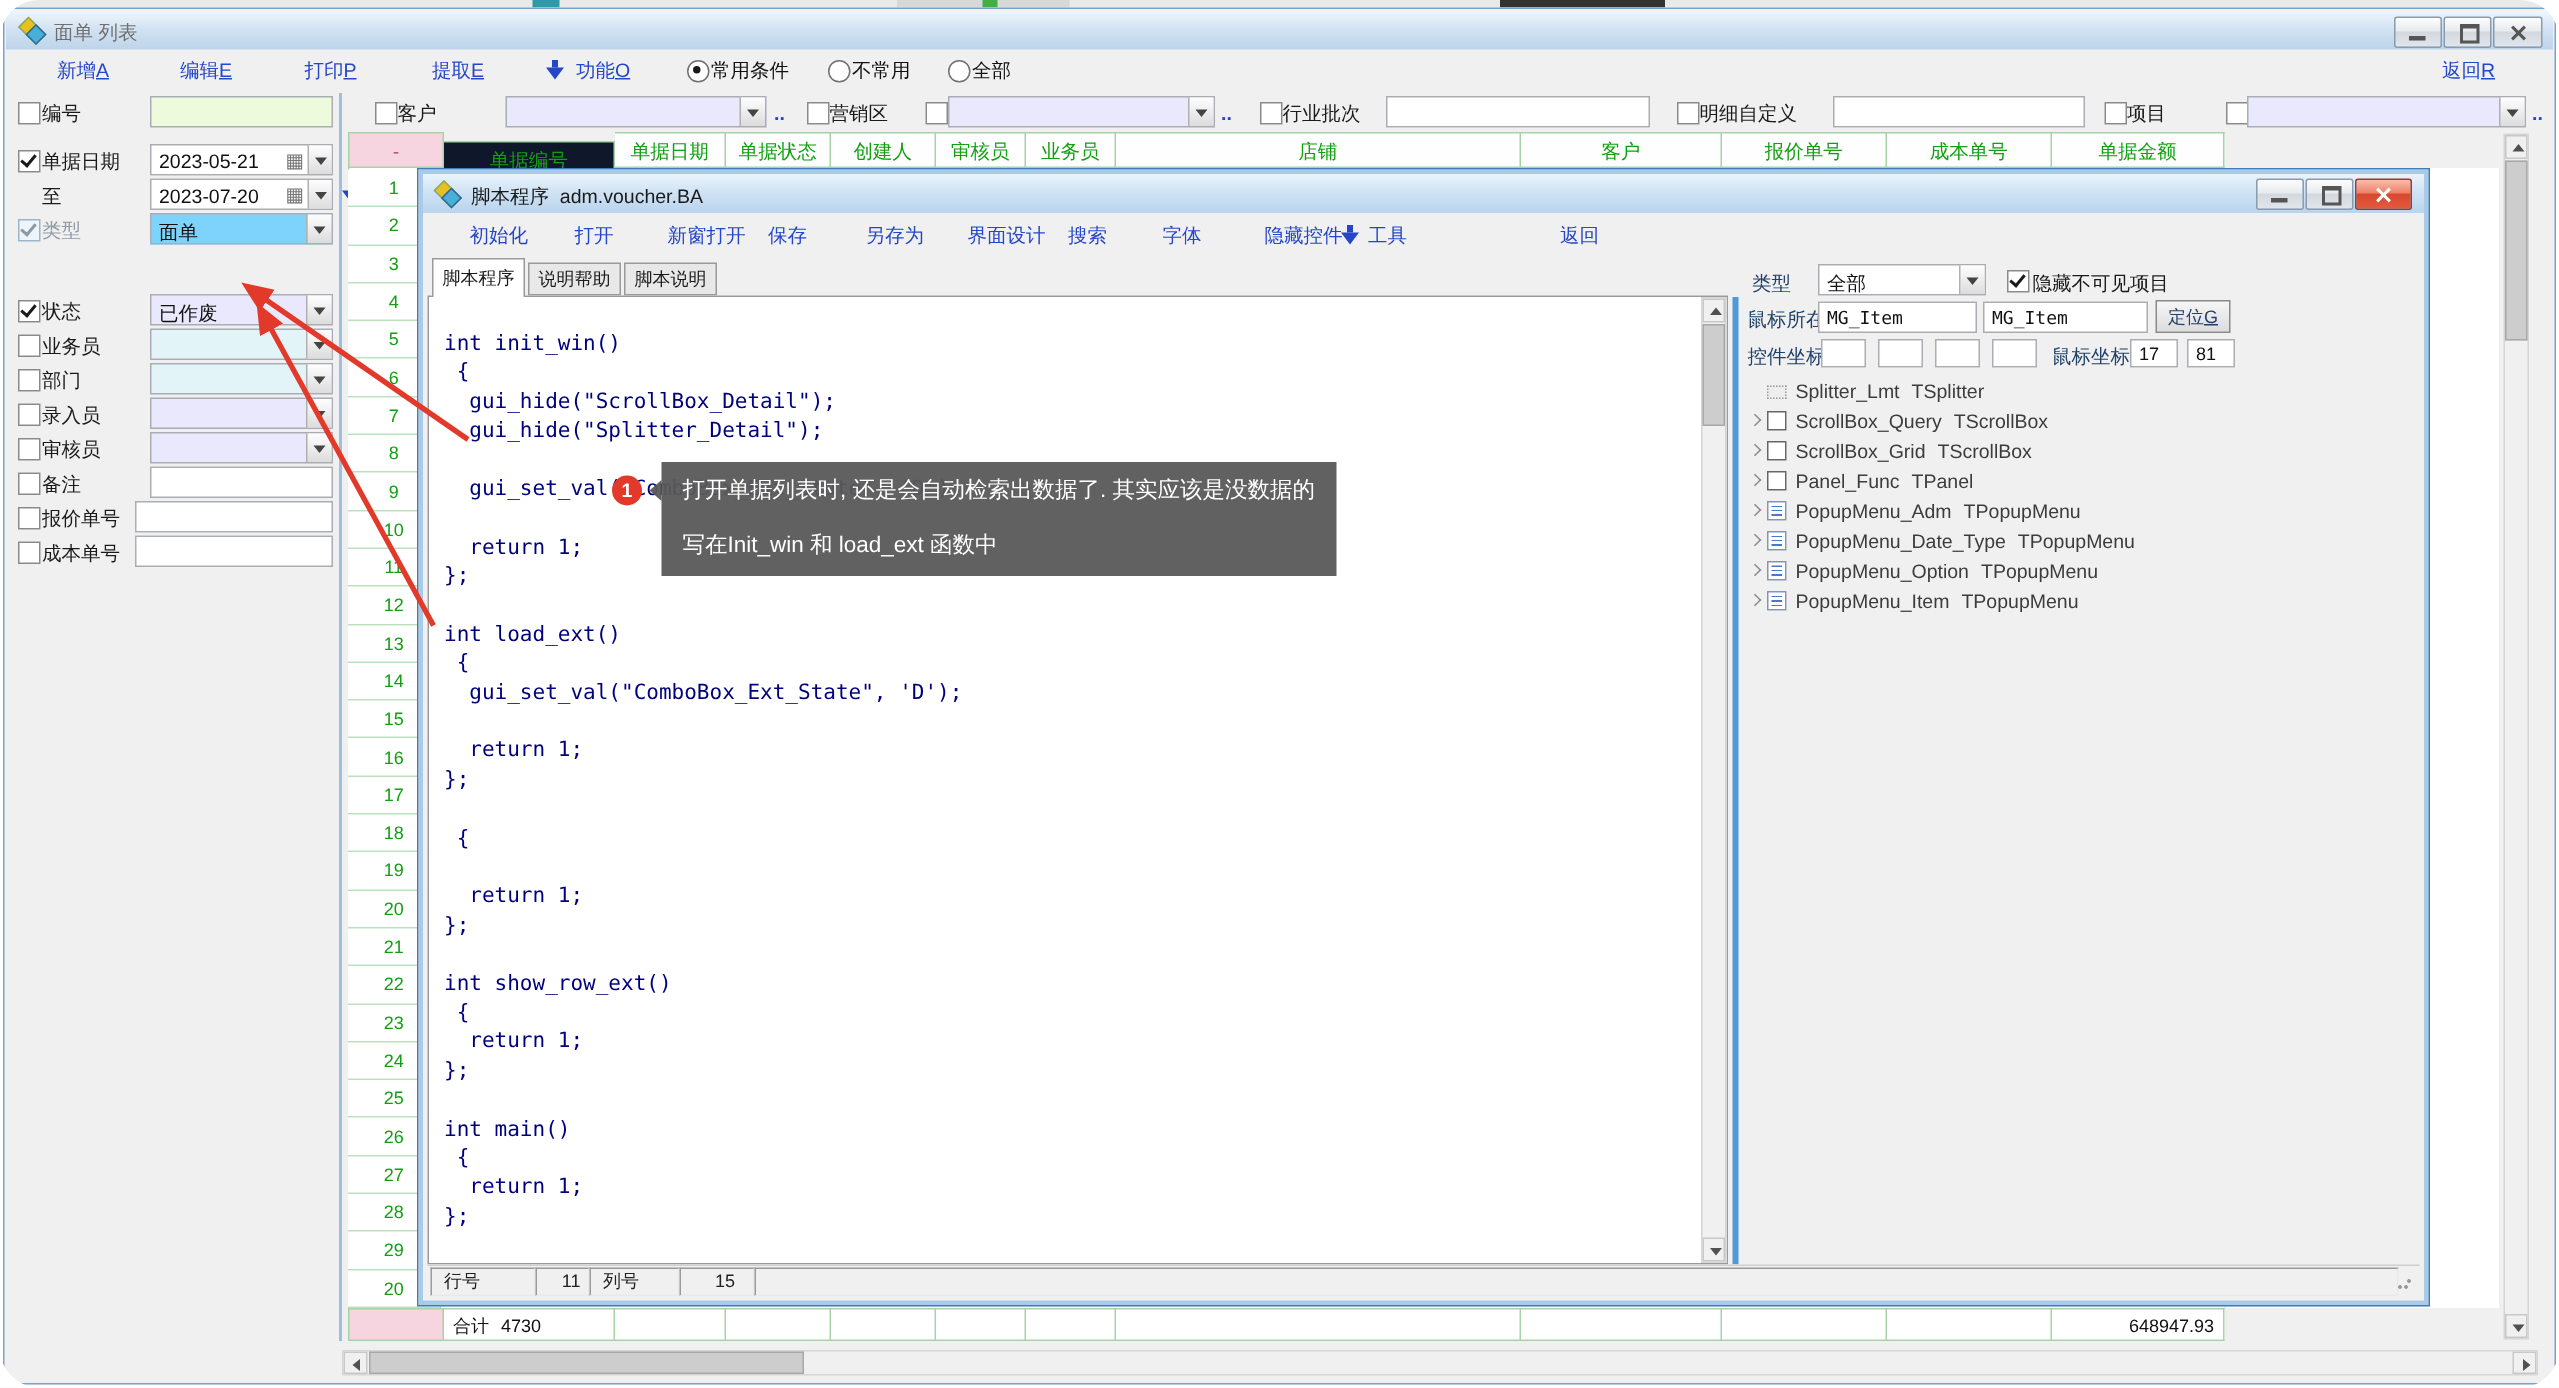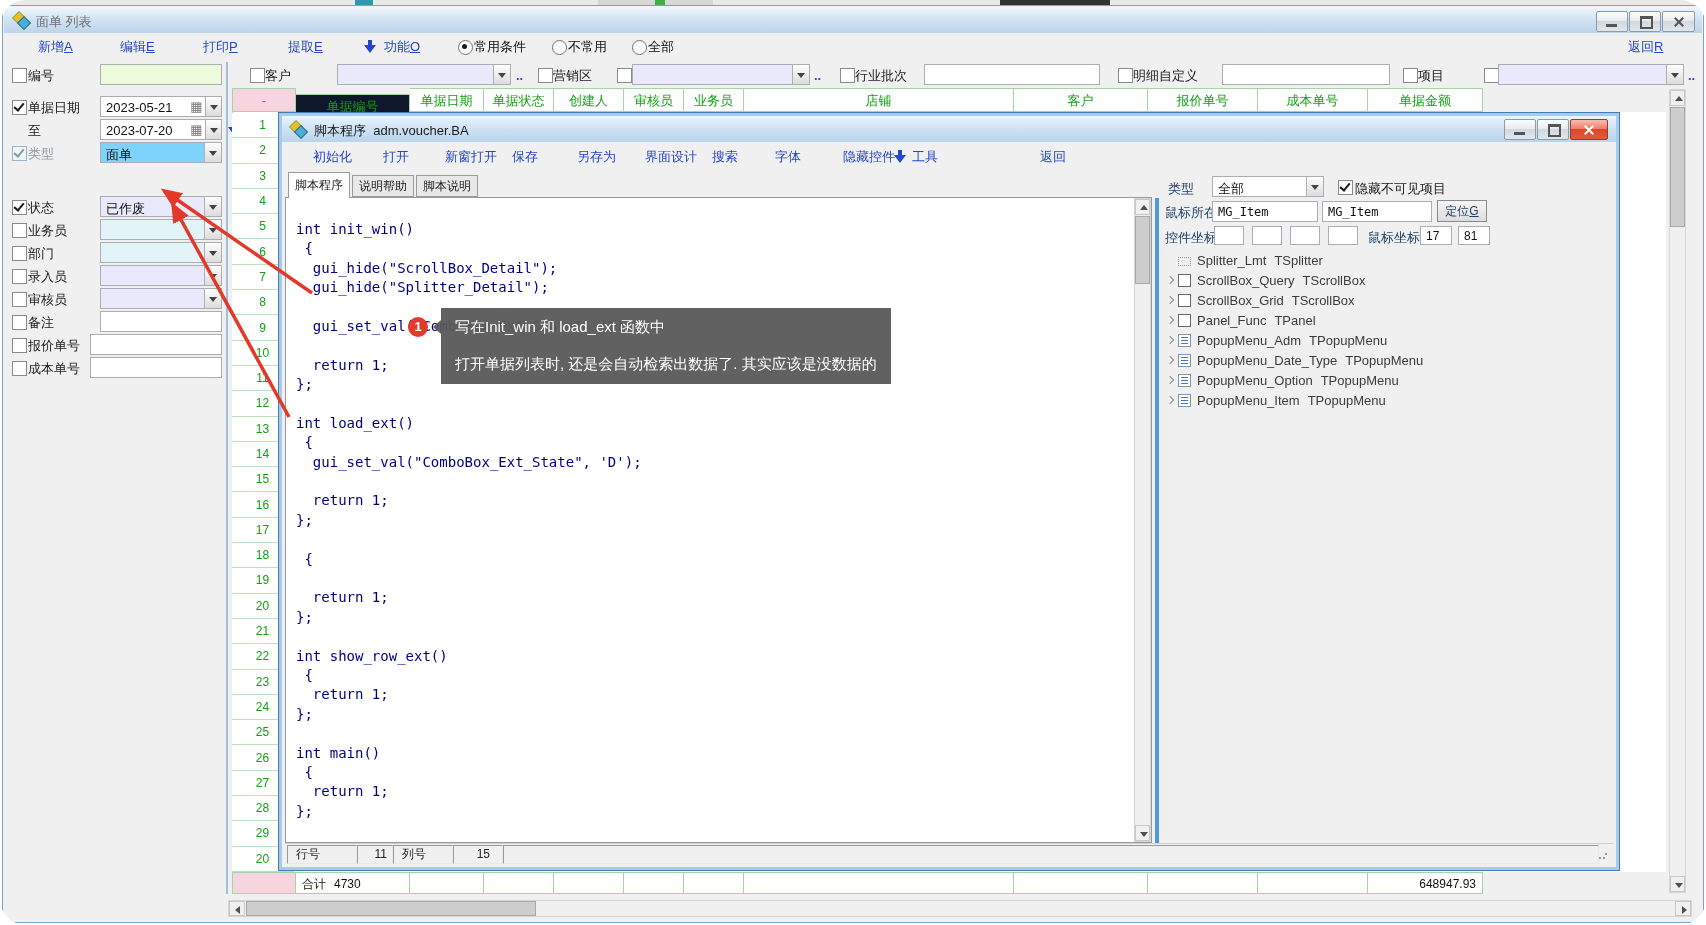--- a/index.html
+++ b/index.html
@@ -499,17 +499,17 @@
     <defs>
       <marker id="ah" markerWidth="6" markerHeight="6" refX="4.2" refY="2.5" orient="auto">
         <path d="M0,0 L6,2.5 L0,5 Z" fill="#e2392b"></path>
       </marker>
     </defs>
     <line x1="312" y1="293" x2="166" y2="192" stroke="#e2392b" stroke-width="3.5" marker-end="url(#ah)"></line>
     <line x1="289" y1="417" x2="174" y2="207" stroke="#e2392b" stroke-width="3.5" marker-end="url(#ah)"></line>
   </svg>
   <div id="badge">1</div>
   <div id="tooltip">
+    <span class="tl">打开单据列表时, 还是会自动检索出数据了. 其实应该是没数据的</span>
     <span class="tl">写在Init_win 和 load_ext 函数中</span>
-    <span class="tl">打开单据列表时, 还是会自动检索出数据了. 其实应该是没数据的</span>
   </div>
 
 </div>
 
 </body></html>

